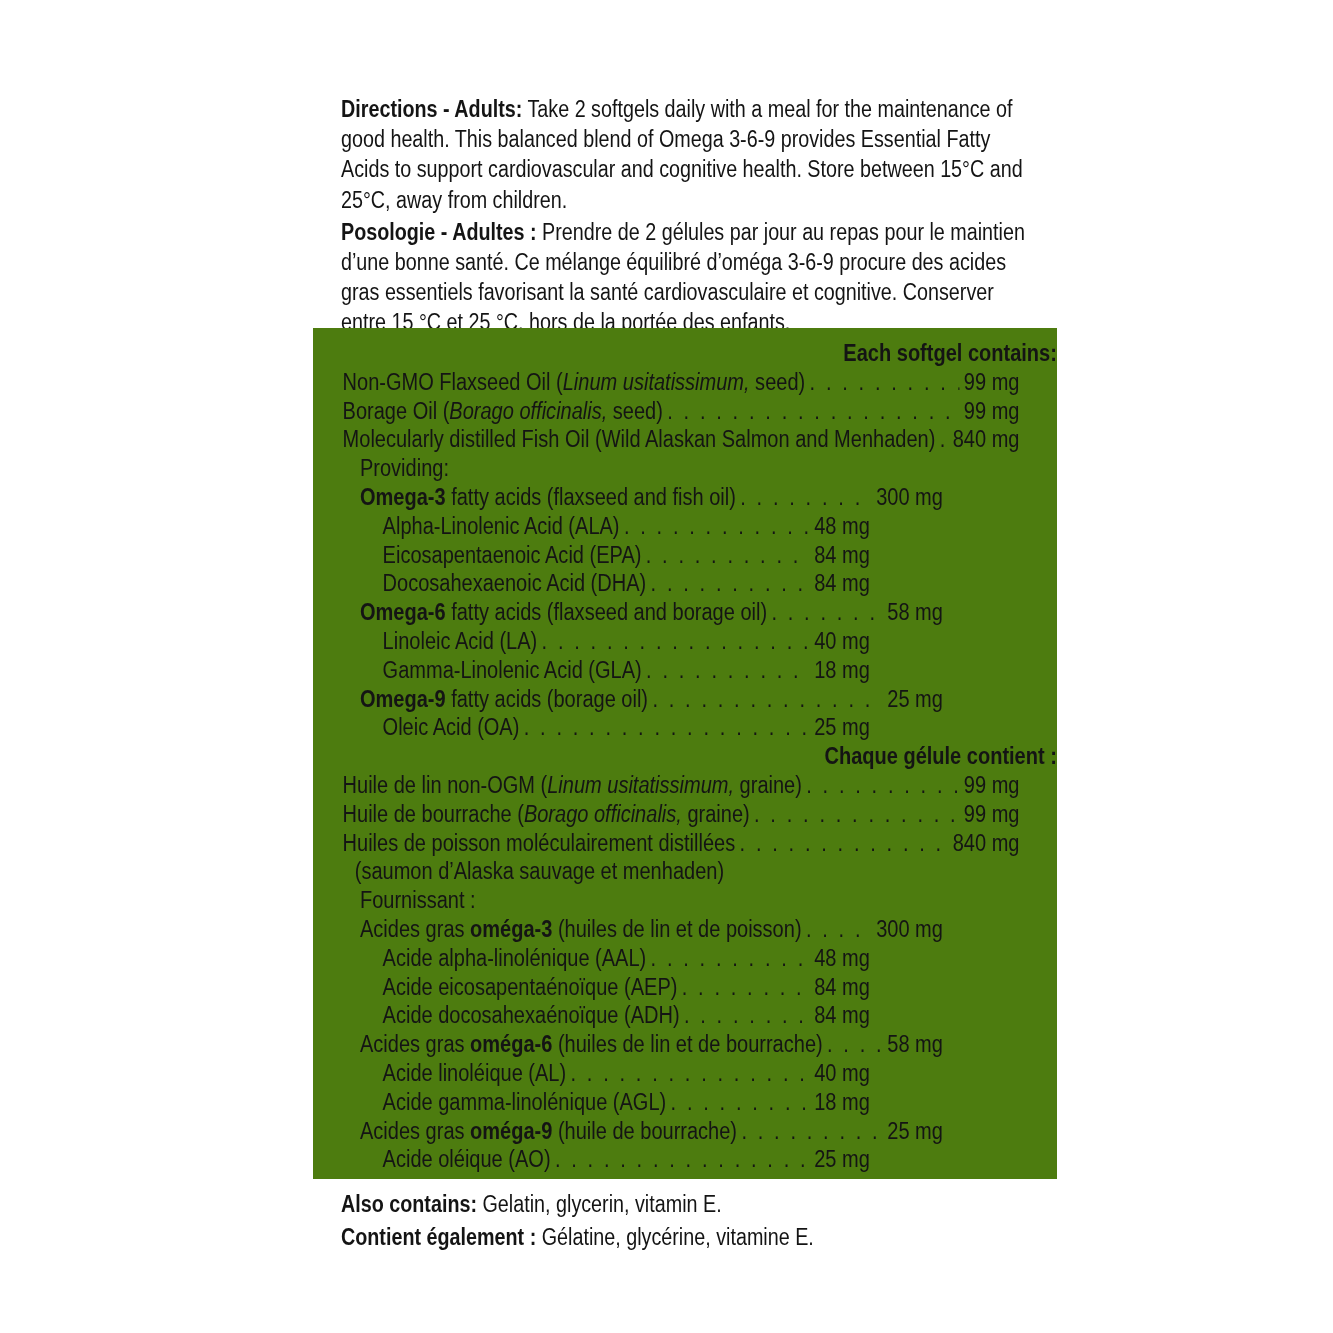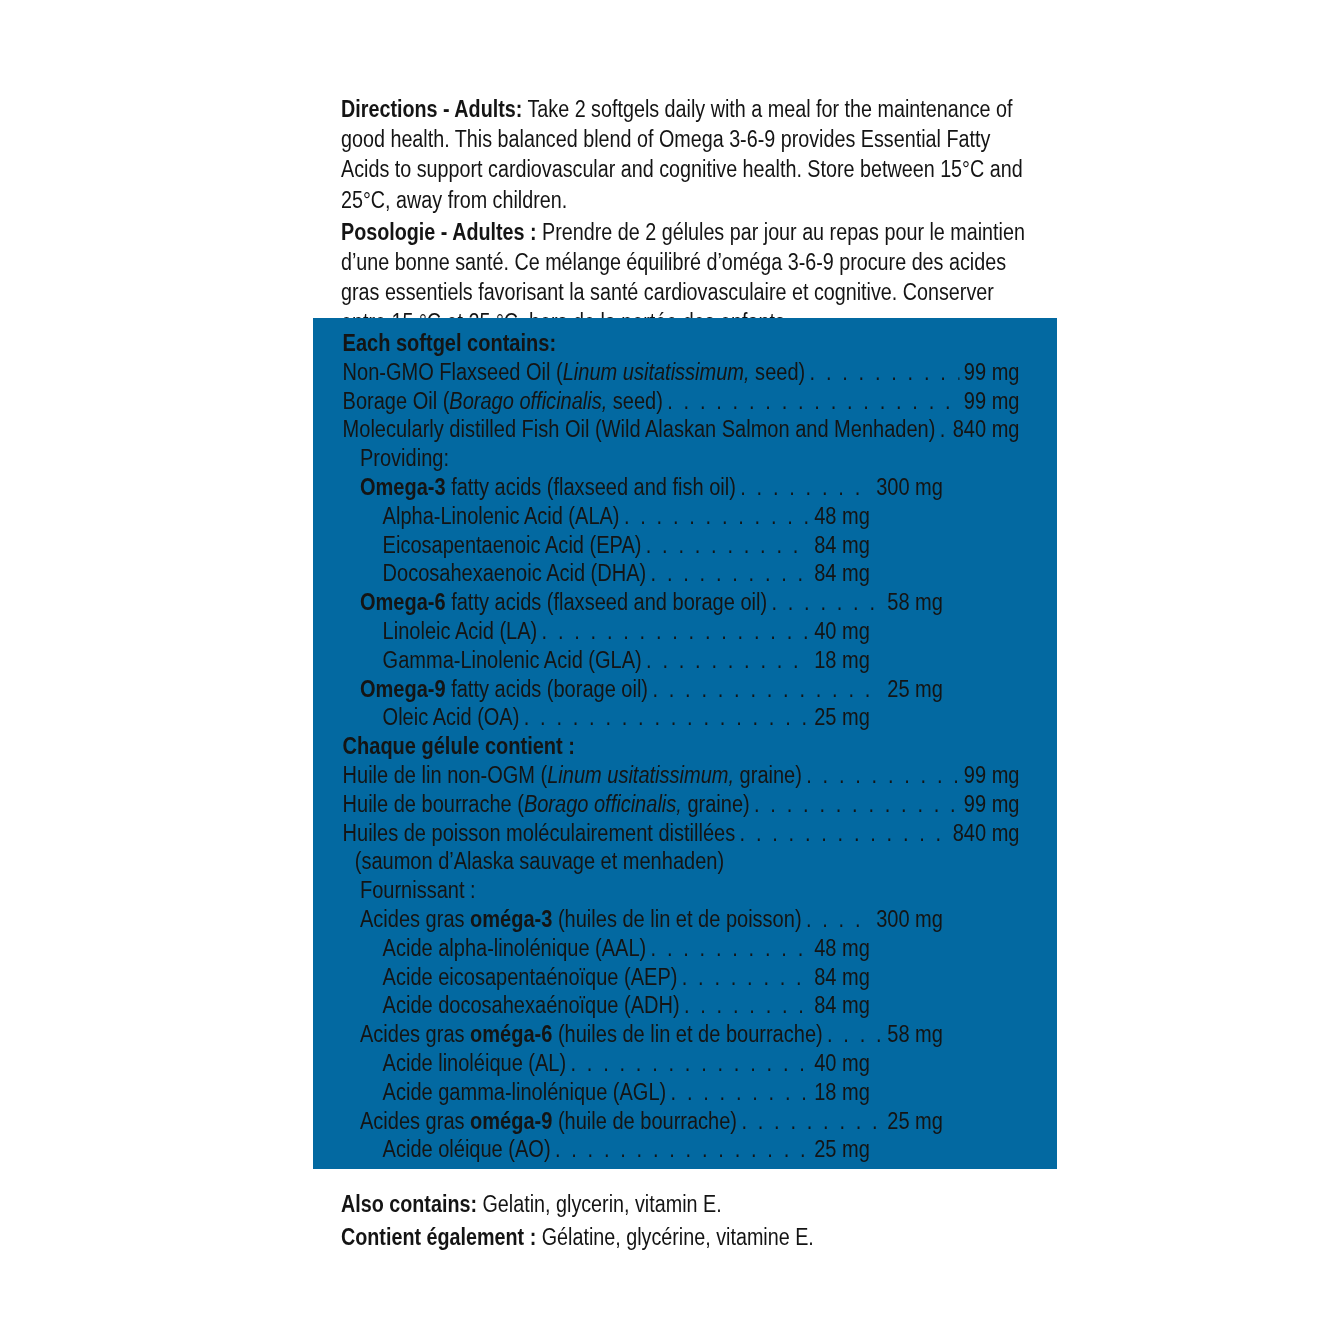--- a/index.html
+++ b/index.html
@@ -17,24 +17,25 @@
 
   .paras {
     position: absolute; left: 341px; top: 94px;
     font-size: 23.5px; line-height: 30.2px;
   }
   .paras p { margin: 0; }
   .paras p + p { margin-top: 2px; }
   b.lead { font-weight: bold; }
 
   .panel {
-    position: absolute; left: 313px; top: 318px;
+    position: absolute; left: 313px; top: 328px;
     width: 744px; height: 851px;
-    background: #0369a1;
+    background: #4d7c0f;
     overflow: hidden;
+    text-align: right;
   }
   .panel-inner {
     transform: scaleX(0.87); transform-origin: 0 0;
     width: 855px; box-sizing: border-box;
     padding: 11px 0 0 34px;
     font-size: 23px; line-height: 28.8px;
   }
   .hdr { font-weight: bold; }
   .row { display: flex; align-items: baseline; }
   .lvl0 { padding-right: 43px; }

